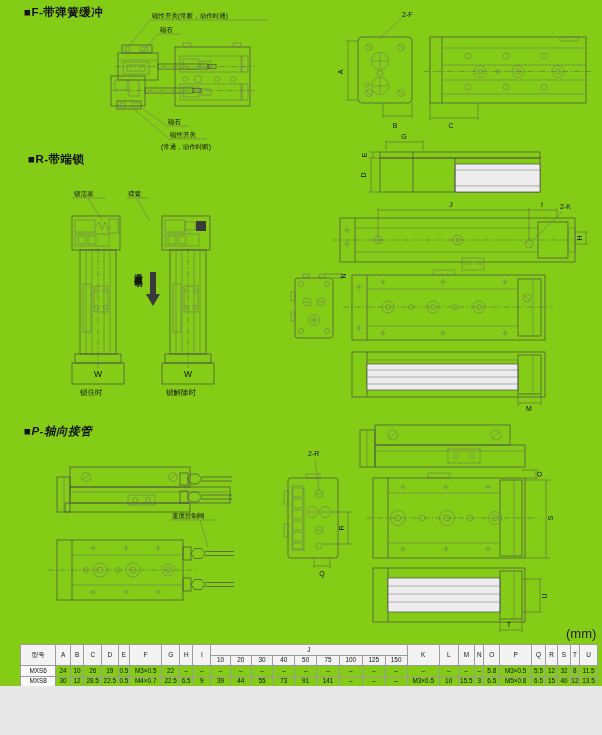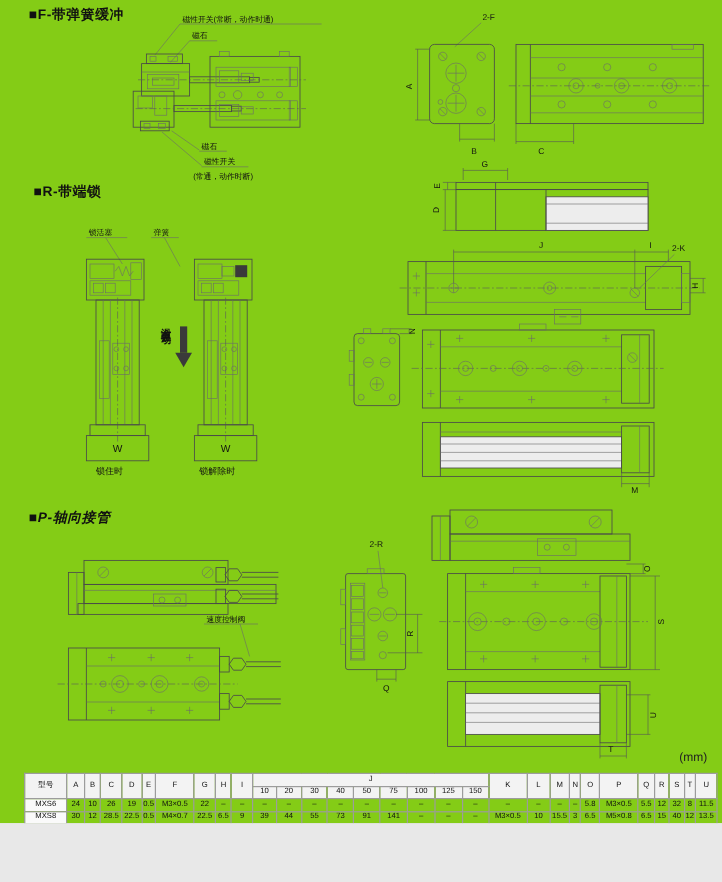--- a/index.html
+++ b/index.html
@@ -2,21 +2,21 @@
 <html><head>
 <meta charset="utf-8">
 <style>
   html,body{margin:0;padding:0;background:#e8e8e8;}
   #page{position:relative;width:602px;height:686px;background:#84cc16;overflow:hidden;
         font-family:"Liberation Sans","DejaVu Sans",sans-serif;color:#1a1a1a;}
   .abs{position:absolute;}
   .sec-title{position:absolute;font-size:11.5px;font-weight:bold;color:#111;letter-spacing:.5px;}
   .vert-label{position:absolute;writing-mode:vertical-rl;text-orientation:upright;
               font-size:8.5px;font-weight:bold;letter-spacing:2px;color:#111;}
-  .mm-note{position:absolute;font-size:10px;color:#222;}
+  .mm-note{position:absolute;font-size:13px;color:#222;}
   
   svg{overflow:visible;}
   .ln{stroke:#4a4a4a;stroke-width:.7;fill:none;}
   .thin{stroke:#6a6a6a;stroke-width:.5;fill:none;}
   .dash{stroke:#5a5a5a;stroke-width:.5;fill:none;stroke-dasharray:6 2 1.5 2;}
   .dim{stroke:#555;stroke-width:.5;fill:none;}
   .fillL{fill:#ededed;stroke:#4a4a4a;stroke-width:.7;}
   .fillD{fill:#3a3a3a;stroke:none;}
   text.lbl{font-family:"Liberation Sans","DejaVu Sans",sans-serif;font-size:6.5px;fill:#111;}
   text.dimL{font-family:"Liberation Sans","DejaVu Sans",sans-serif;font-size:7px;fill:#111;}

